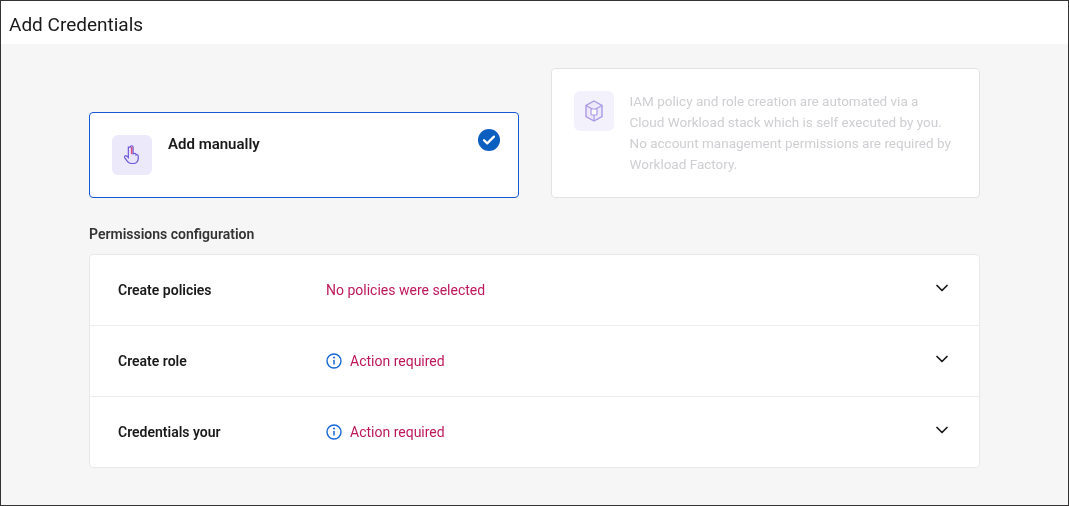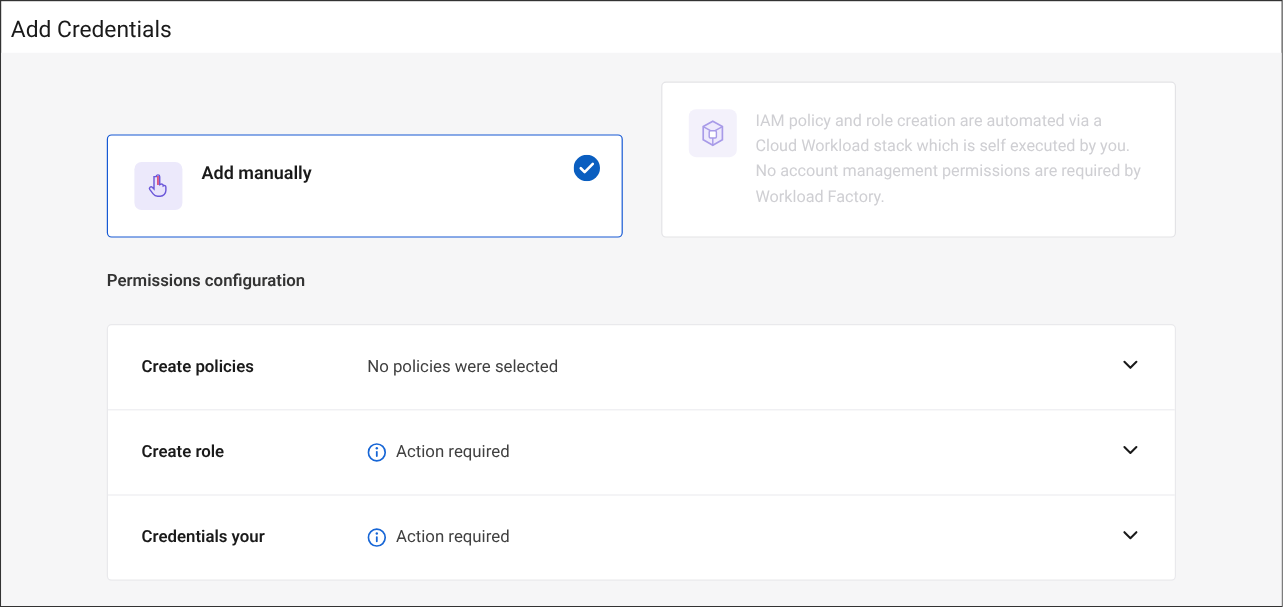--- a/index.html
+++ b/index.html
@@ -93,21 +93,21 @@
     }
     .check-badge {
       position: absolute;
       top: 16px;
       right: 18px;
     }
     .section-title {
       font-size: 14px;
       font-weight: 600;
       color: #333;
-      margin-bottom: 28px;
+      margin-bottom: 12px;
     }
     .accordion {
       background: #fff;
       border: 1px solid #e9e9ec;
       border-radius: 4px;
     }
     .accordion-row {
       display: flex;
       align-items: center;
       padding: 24px 28px;
@@ -120,25 +120,26 @@
     }
     .row-label {
       font-size: 14px;
       font-weight: 600;
       color: #1a1a1a;
       width: 160px;
       flex-shrink: 0;
     }
     .row-status {
       font-size: 14px;
-      color: #404040;
+      color: #be185d;
       display: flex;
       align-items: center;
       gap: 8px;
       flex: 1;
+      margin-left: 20px;
     }
     .info-icon {
       width: 16px;
       height: 16px;
       flex-shrink: 0;
     }
     .chevron {
       flex-shrink: 0;
     }
   </style>

